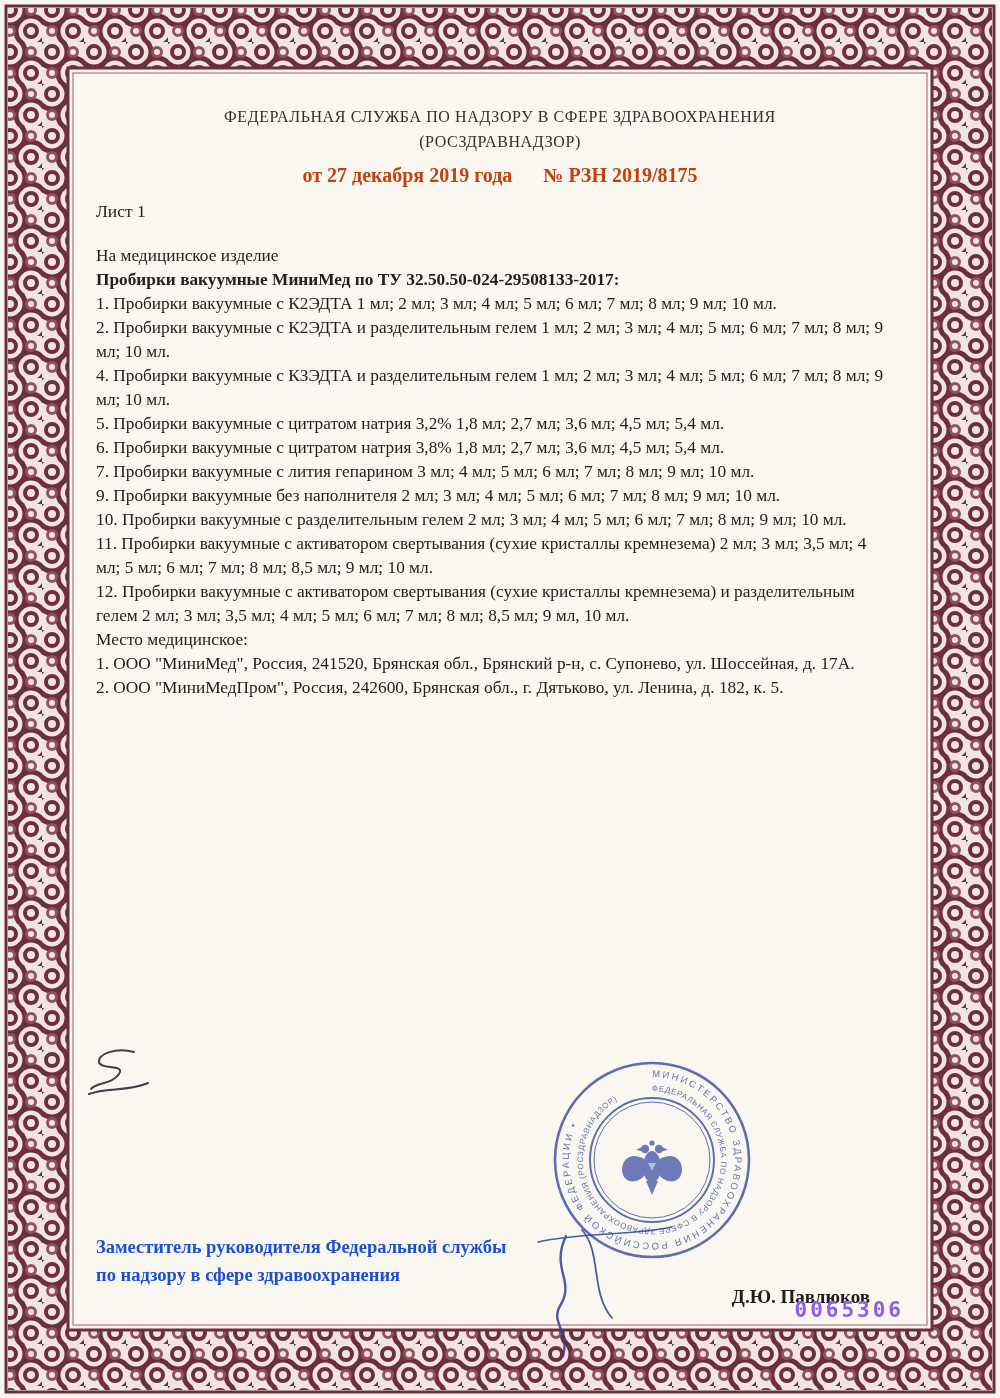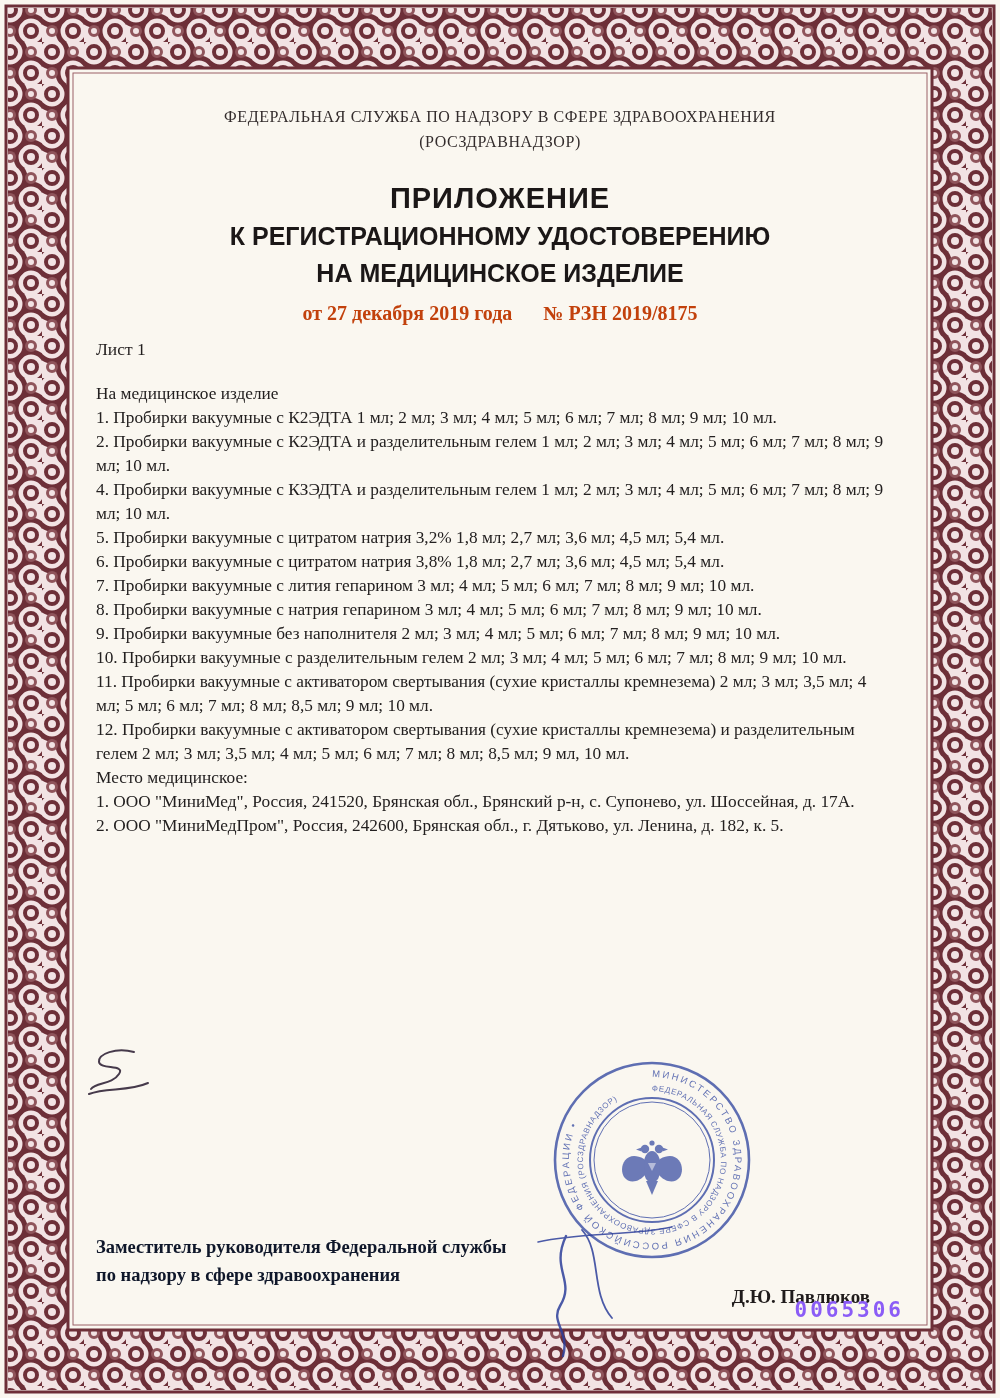--- a/index.html
+++ b/index.html
@@ -58,21 +58,21 @@
     font-size: 17.3px;
     line-height: 24px;
     color: #232020;
   }
   .body-text p { margin: 0; }
   .bold { font-weight: bold; }
 
   .sign-title {
     position: absolute; left: 96px; top: 1233px;
     font-weight: bold; font-size: 18.5px; line-height: 28px;
-    color: #0f172a;
+    color: #1d4ed8;
   }
   .sign-name {
     position: absolute; right: 130px; top: 1260px;
     font-weight: bold; font-size: 19px;
     color: #1f1b1b;
     margin-top: 26px;
   }
   .serial {
     position: absolute; right: 96px; top: 1298px;
     font-family: "DejaVu Sans Mono", monospace;
@@ -115,42 +115,37 @@
   <rect x="68" y="68" width="864" height="1262" fill="none" stroke="#6d2f38" stroke-width="3"></rect>
   <rect x="73" y="73" width="854" height="1252" fill="none" stroke="#9a6067" stroke-width="1"></rect>
 </svg>
 
 <div class="content">
   <div class="gov-header">
     <div>ФЕДЕРАЛЬНАЯ СЛУЖБА ПО НАДЗОРУ В СФЕРЕ ЗДРАВООХРАНЕНИЯ</div>
     <div>(РОСЗДРАВНАДЗОР)</div>
   </div>
 
-  <div class="doc-title">
-    <div class="t1">ПРИЛОЖЕНИЕ</div>
-    <div class="t2">К РЕГИСТРАЦИОННОМУ УДОСТОВЕРЕНИЮ</div>
-    <div class="t3">НА МЕДИЦИНСКОЕ ИЗДЕЛИЕ</div>
-  </div>
 
   <div class="date-line">
     <span>от 27 декабря 2019 года</span>
     <span class="num">№  РЗН 2019/8175</span>
   </div>
 
   <div class="sheet">Лист  1</div>
 
   <div class="body-text">
     <p>На медицинское изделие</p>
+    <p class="bold">Пробирки вакуумные МиниМед по ТУ 32.50.50-024-29508133-2017:</p>
     <p>1. Пробирки вакуумные с К2ЭДТА 1 мл; 2 мл; 3 мл; 4 мл; 5 мл; 6 мл; 7 мл; 8 мл; 9 мл; 10 мл.</p>
     <p>2. Пробирки вакуумные с К2ЭДТА и разделительным гелем 1 мл; 2 мл; 3 мл; 4 мл; 5 мл; 6 мл; 7 мл; 8 мл; 9 мл; 10 мл.</p>
     <p>4. Пробирки вакуумные с КЗЭДТА и разделительным гелем 1 мл; 2 мл; 3 мл; 4 мл; 5 мл; 6 мл; 7 мл; 8 мл; 9 мл; 10 мл.</p>
     <p>5. Пробирки вакуумные с цитратом натрия 3,2% 1,8 мл; 2,7 мл; 3,6 мл; 4,5 мл; 5,4 мл.</p>
     <p>6. Пробирки вакуумные с цитратом натрия 3,8% 1,8 мл; 2,7 мл; 3,6 мл; 4,5 мл; 5,4 мл.</p>
     <p>7. Пробирки вакуумные с лития гепарином 3 мл; 4 мл; 5 мл; 6 мл; 7 мл; 8 мл; 9 мл; 10 мл.</p>
-    <p>8. Пробирки вакуумные с натрия гепарином 3 мл; 4 мл; 5 мл; 6 мл; 7 мл; 8 мл; 9 мл; 10 мл.</p>
     <p>9. Пробирки вакуумные без наполнителя 2 мл; 3 мл; 4 мл; 5 мл; 6 мл; 7 мл; 8 мл; 9 мл; 10 мл.</p>
     <p>10. Пробирки вакуумные с разделительным гелем 2 мл; 3 мл; 4 мл; 5 мл; 6 мл; 7 мл; 8 мл; 9 мл; 10 мл.</p>
     <p>11. Пробирки вакуумные с активатором свертывания (сухие кристаллы кремнезема) 2 мл; 3 мл; 3,5 мл; 4 мл; 5 мл; 6 мл; 7 мл; 8 мл; 8,5 мл; 9 мл; 10 мл.</p>
     <p>12. Пробирки вакуумные с активатором свертывания (сухие кристаллы кремнезема) и разделительным гелем 2 мл; 3 мл; 3,5 мл; 4 мл; 5 мл; 6 мл; 7 мл; 8 мл; 8,5 мл; 9 мл, 10 мл.</p>
     <p>Место медицинское:</p>
     <p>1. ООО "МиниМед", Россия, 241520, Брянская обл., Брянский р-н, с. Супонево, ул. Шоссейная, д. 17А.</p>
     <p>2. ООО "МиниМедПром", Россия, 242600, Брянская обл., г. Дятьково, ул. Ленина, д. 182, к. 5.</p>
   </div>
 </div>
 

